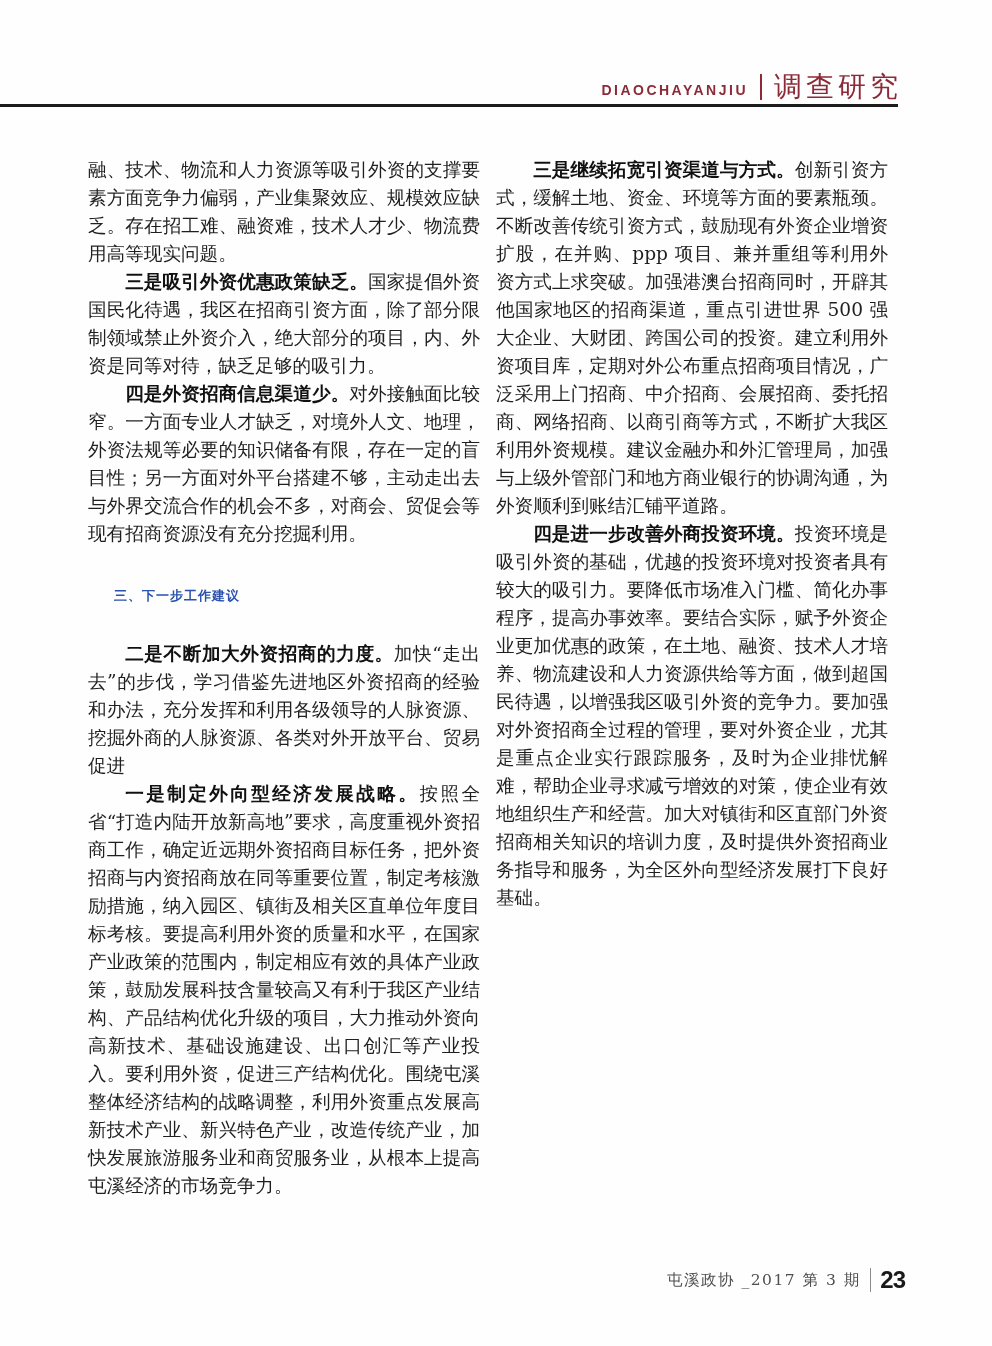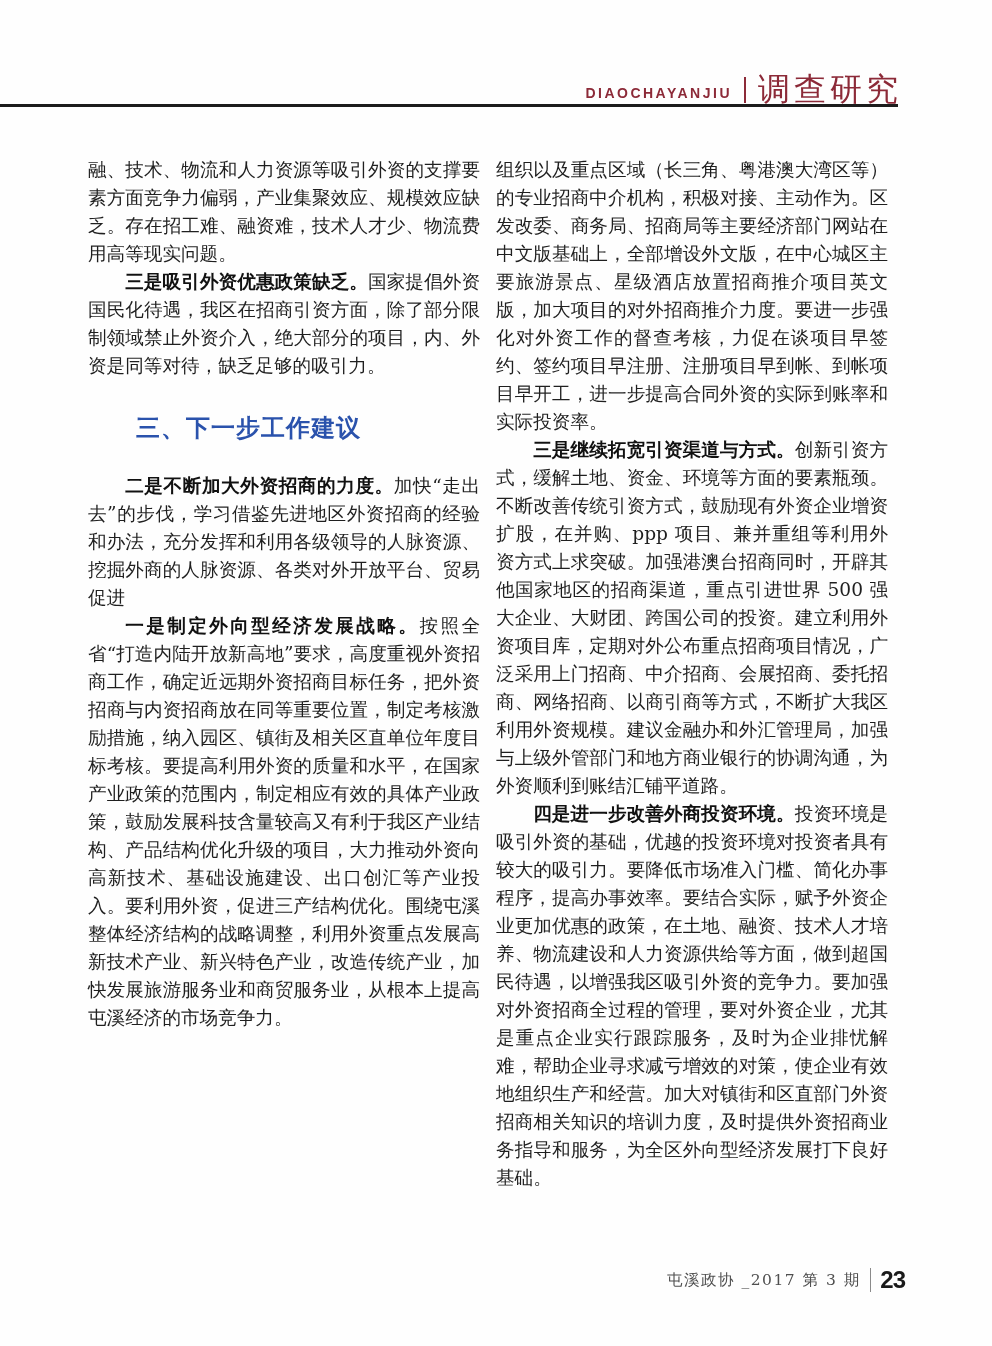--- a/index.html
+++ b/index.html
@@ -35,21 +35,21 @@
     letter-spacing: 2.5px;
     color: #8c2a38;
     transform: translateY(3px);
   }
   .header-vbar {
     width: 2px;
     height: 26px;
     background: #8c2a38;
   }
   .cn-title {
-    font-size: 32px;
+    font-size: 28px;
     letter-spacing: 4px;
     color: #8c2a38;
     font-weight: 500;
   }
   .header-rule {
     position: absolute;
     top: 104px;
     left: 0;
     width: 898px;
     height: 2.5px;
@@ -81,21 +81,21 @@
   .lead {
     font-family: "Liberation Sans", "DejaVu Sans", sans-serif;
     font-weight: 700;
     color: #111;
     margin-top: 24px;
   }
   .section-heading {
     margin: 34px 0 30px 0;
     padding-left: 2em;
     font-family: "Liberation Sans", "DejaVu Sans", sans-serif;
-    font-size: 24px;
+    font-size: 13px;
     font-weight: 700;
     color: #2a52ac;
     letter-spacing: 1px;
   }
 
   
   .footer-block {
     position: absolute;
     top: 1266px;
     right: 87px;
@@ -131,29 +131,29 @@
     <span class="header-vbar"></span>
     <span class="cn-title">调查研究</span>
   </div>
   <div class="header-rule"></div>
 
   <div class="article-body">
 
     <div class="col">
       <p class="para"><span>融、技术、物流和人力资源等吸引外资的支撑要素方面竞争力偏弱，产业集聚效应、规模效应缺乏。存在招工难、融资难，技术人才少、物流费用高等现实问题。</span></p>
       <p class="para indent"><span class="lead">三是吸引外资优惠政策缺乏。</span><span>国家提倡外资国民化待遇，我区在招商引资方面，除了部分限制领域禁止外资介入，绝大部分的项目，内、外资是同等对待，缺乏足够的吸引力。</span></p>
+      <p class="para indent"><span class="lead">四是外资招商信息渠道少。</span><span>对外接触面比较窄。一方面专业人才缺乏，对境外人文、地理，外资法规等必要的知识储备有限，存在一定的盲目性；另一方面对外平台搭建不够，主动走出去与外界交流合作的机会不多，对商会、贸促会等现有招商资源没有充分挖掘利用。</span></p>
 
       <h3 class="section-heading">三、下一步工作建议</h3>
 
       <p class="para indent"><span class="lead">二是不断加大外资招商的力度。</span><span>加快“走出去”的步伐，学习借鉴先进地区外资招商的经验和办法，充分发挥和利用各级领导的人脉资源、挖掘外商的人脉资源、各类对外开放平台、贸易促进</span></p>
       <p class="para indent"><span class="lead">一是制定外向型经济发展战略。</span><span>按照全省“打造内陆开放新高地”要求，高度重视外资招商工作，确定近远期外资招商目标任务，把外资招商与内资招商放在同等重要位置，制定考核激励措施，纳入园区、镇街及相关区直单位年度目标考核。要提高利用外资的质量和水平，在国家产业政策的范围内，制定相应有效的具体产业政策，鼓励发展科技含量较高又有利于我区产业结构、产品结构优化升级的项目，大力推动外资向高新技术、基础设施建设、出口创汇等产业投入。要利用外资，促进三产结构优化。围绕屯溪整体经济结构的战略调整，利用外资重点发展高新技术产业、新兴特色产业，改造传统产业，加快发展旅游服务业和商贸服务业，从根本上提高屯溪经济的市场竞争力。</span></p>
     </div>
 
     <div class="col">
-      <p class="para"><span>组织以及重点区域（长三角、粤港澳大湾区等）的专业招商中介机构，积极对接、主动作为。区发改委、商务局、招商局等主要经济部门网站在中文版基础上，全部增设外文版，在中心城区主要旅游景点、星级酒店放置招商推介项目英文版，加大项目的对外招商推介力度。要进一步强化对外资工作的督查考核，力促在谈项目早签约、签约项目早注册、注册项目早到帐、到帐项目早开工，进一步提高合同外资的实际到账率和实际投资率。</span></p>
       <p class="para indent"><span class="lead">三是继续拓宽引资渠道与方式。</span><span>创新引资方式，缓解土地、资金、环境等方面的要素瓶颈。不断改善传统引资方式，鼓励现有外资企业增资扩股，在并购、ppp 项目、兼并重组等利用外资方式上求突破。加强港澳台招商同时，开辟其他国家地区的招商渠道，重点引进世界 500 强大企业、大财团、跨国公司的投资。建立利用外资项目库，定期对外公布重点招商项目情况，广泛采用上门招商、中介招商、会展招商、委托招商、网络招商、以商引商等方式，不断扩大我区利用外资规模。建议金融办和外汇管理局，加强与上级外管部门和地方商业银行的协调沟通，为外资顺利到账结汇铺平道路。</span></p>
       <p class="para indent"><span class="lead">四是进一步改善外商投资环境。</span><span>投资环境是吸引外资的基础，优越的投资环境对投资者具有较大的吸引力。要降低市场准入门槛、简化办事程序，提高办事效率。要结合实际，赋予外资企业更加优惠的政策，在土地、融资、技术人才培养、物流建设和人力资源供给等方面，做到超国民待遇，以增强我区吸引外资的竞争力。要加强对外资招商全过程的管理，要对外资企业，尤其是重点企业实行跟踪服务，及时为企业排忧解难，帮助企业寻求减亏增效的对策，使企业有效地组织生产和经营。加大对镇街和区直部门外资招商相关知识的培训力度，及时提供外资招商业务指导和服务，为全区外向型经济发展打下良好基础。</span></p>
     </div>
 
   </div>
 
   <div class="footer-block">
     <span class="journal-info">屯溪政协 _2017 第 3 期</span>
     <span class="footer-vbar"></span>
     <span class="page-number">23</span>

